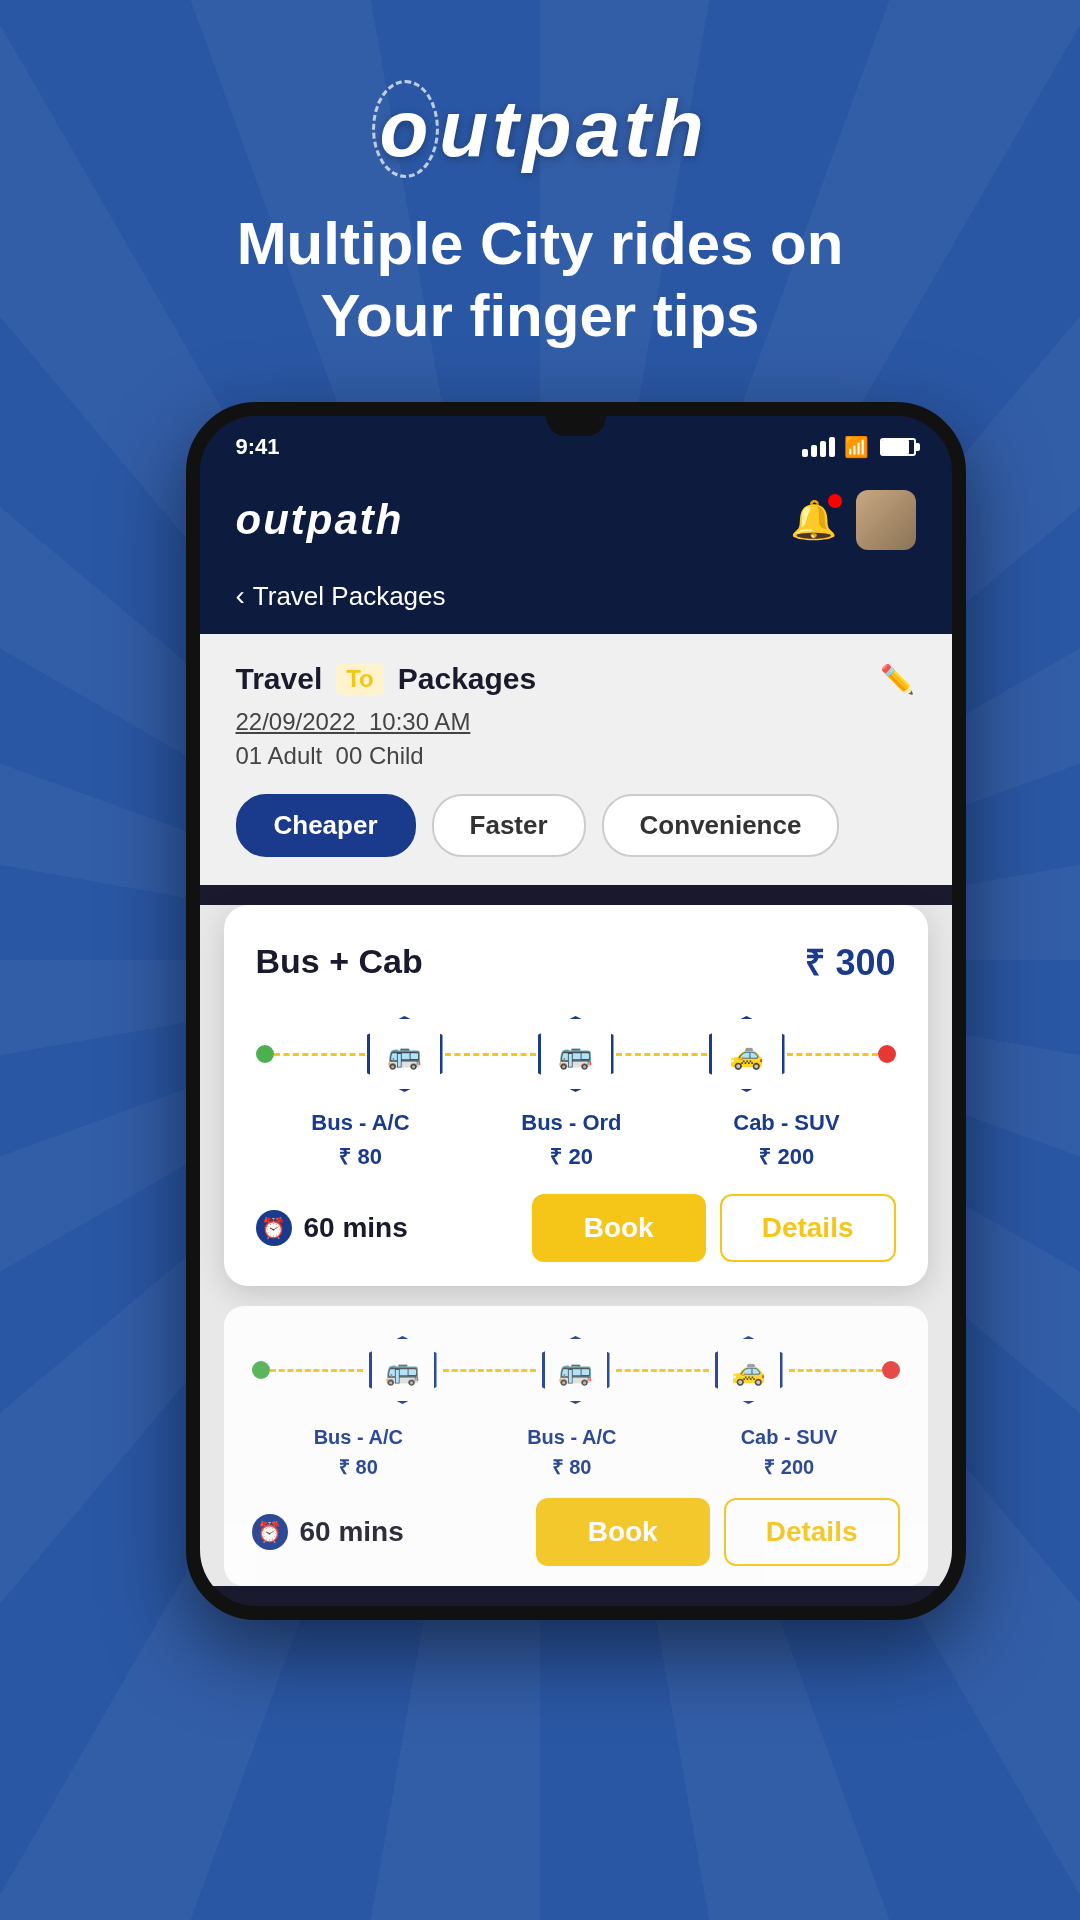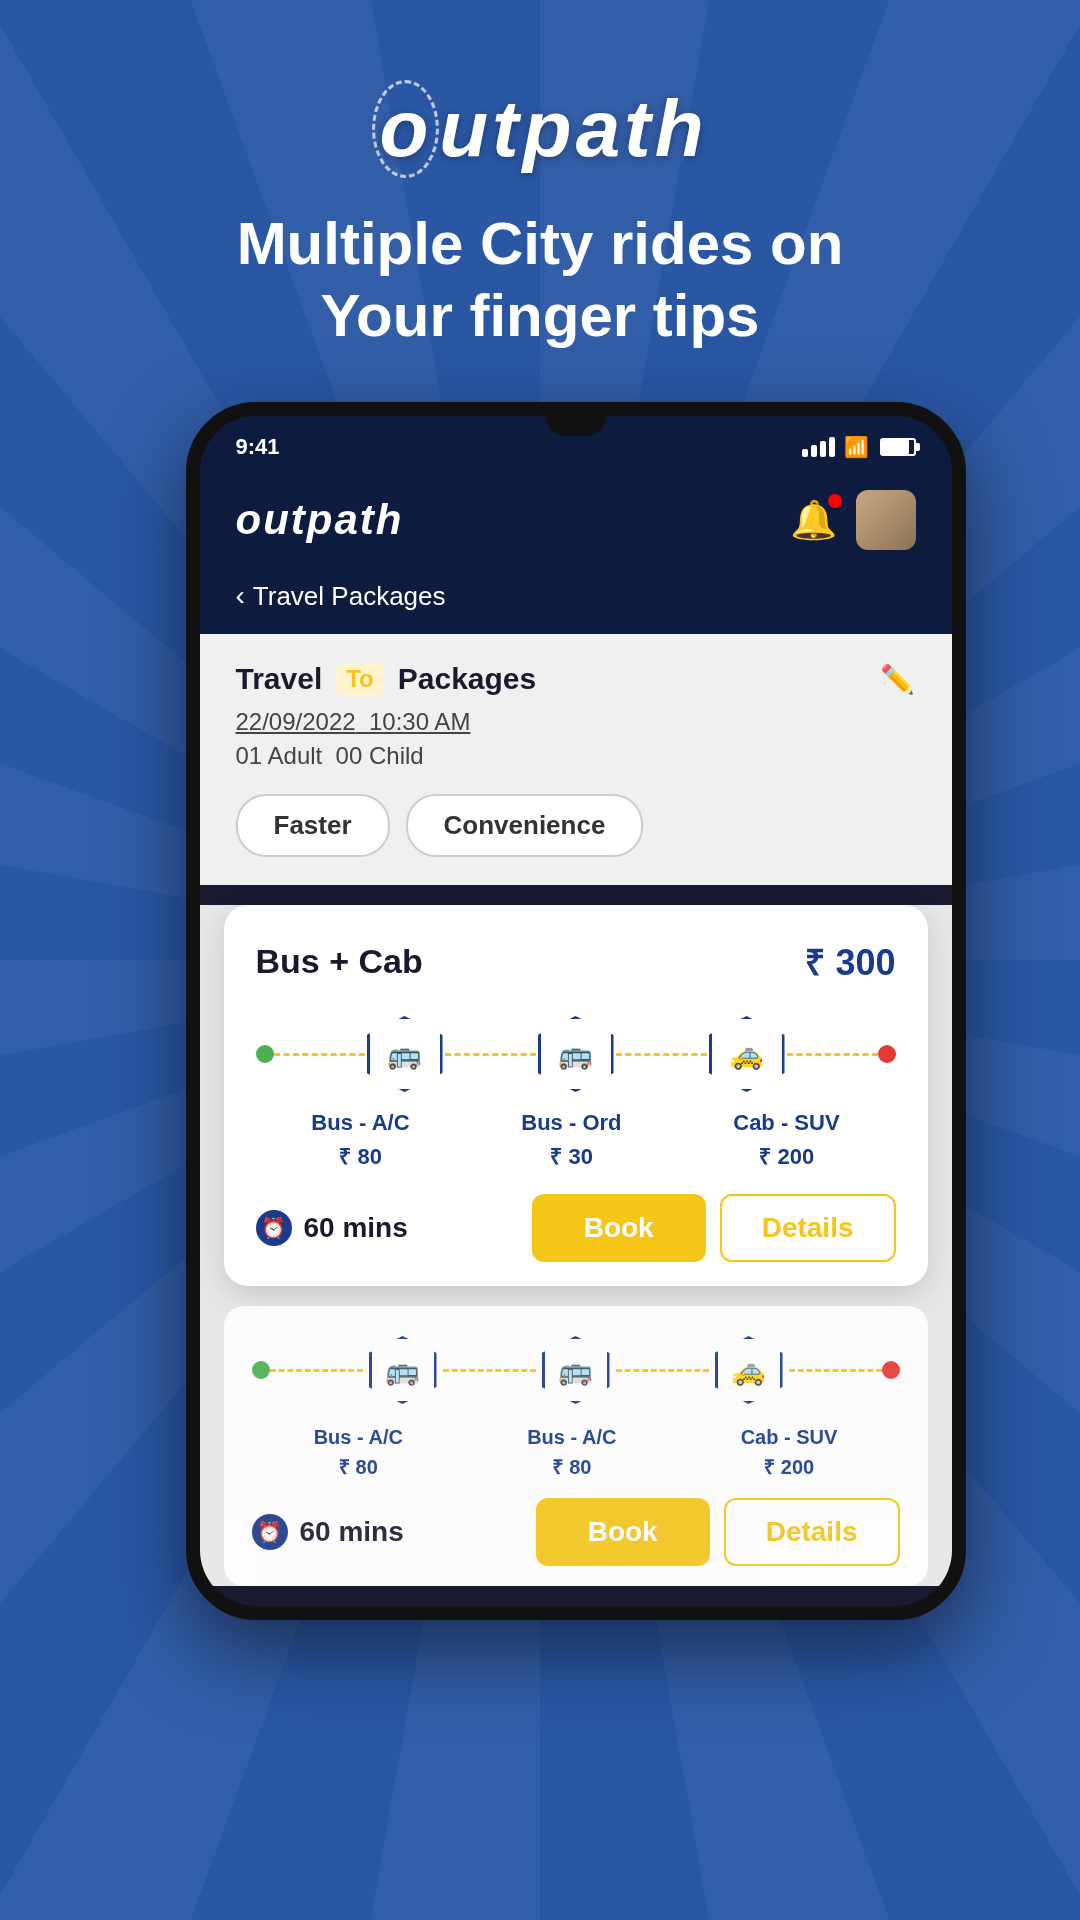--- a/index.html
+++ b/index.html
@@ -553,20 +553,21 @@
         </div>
         <div class="trip-details">
           <span>22/09/2022</span>&nbsp;&nbsp;<span>10:30 AM</span>
         </div>
         <div class="trip-pax">
           <span>01 Adult</span>&nbsp;&nbsp;<span>00 Child</span>
         </div>
       </div>
 
       <div class="filter-bar">
+        <button class="filter-btn active">Cheaper</button>
         <button class="filter-btn inactive">Faster</button>
         <button class="filter-btn inactive">Convenience</button>
       </div>
 
       <div class="cards-area">
 
         <div class="result-card">
           <div class="card-header">
             <span class="card-title">Bus + Cab</span>
             <span class="card-price">₹ 300</span>
@@ -608,21 +609,21 @@
             <div class="dot-end"></div>
           </div>
 
           <div style="display:flex; justify-content:space-around; margin-bottom:24px;">
             <div style="display:flex;flex-direction:column;align-items:center;gap:4px;">
               <span style="font-size:22px;font-weight:700;color:#1a3a8c;">Bus - A/C</span>
               <span style="font-size:22px;font-weight:700;color:#1a3a8c;">₹ 80</span>
             </div>
             <div style="display:flex;flex-direction:column;align-items:center;gap:4px;">
               <span style="font-size:22px;font-weight:700;color:#1a3a8c;">Bus - Ord</span>
-              <span style="font-size:22px;font-weight:700;color:#1a3a8c;">₹ 30</span>
+              <span style="font-size:22px;font-weight:700;color:#1a3a8c;">₹ 20</span>
             </div>
             <div style="display:flex;flex-direction:column;align-items:center;gap:4px;">
               <span style="font-size:22px;font-weight:700;color:#1a3a8c;">Cab - SUV</span>
               <span style="font-size:22px;font-weight:700;color:#1a3a8c;">₹ 200</span>
             </div>
           </div>
 
           <div class="card-footer">
             <div class="duration">
               <div class="clock-icon">⏰</div>

